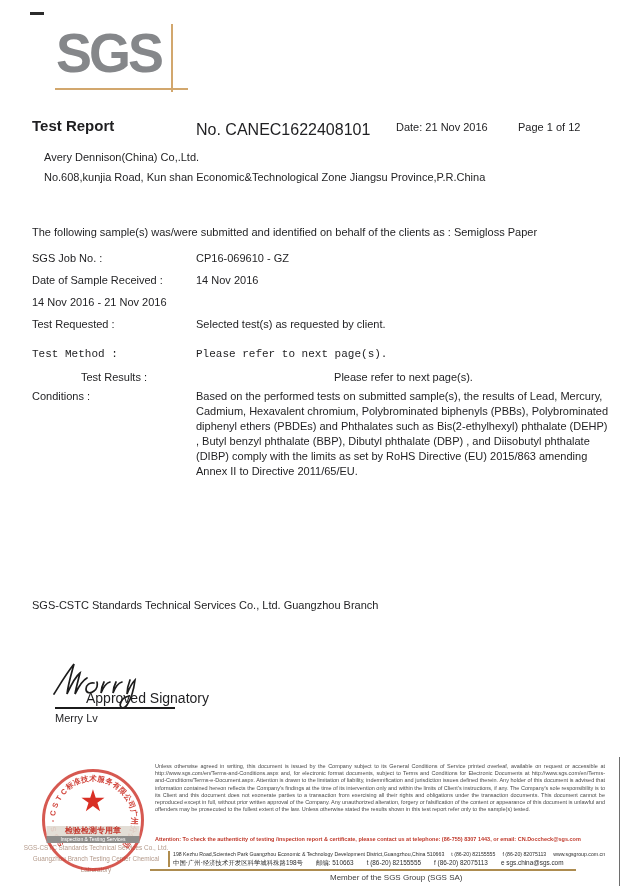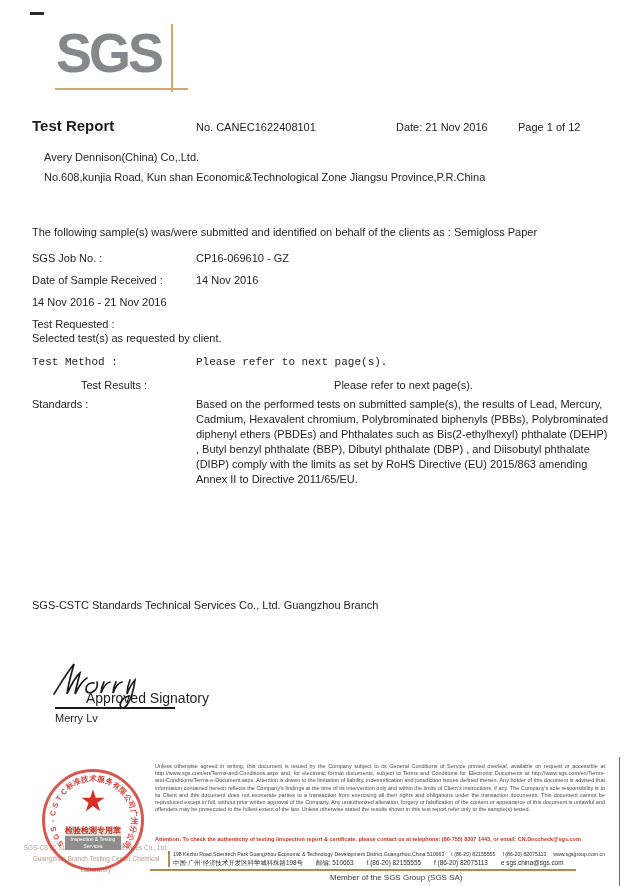--- a/index.html
+++ b/index.html
@@ -13,49 +13,49 @@
   .logo-text {
     position:absolute; left:56px; top:26px; font-size:55px; font-weight:bold;
     color:#85878a; letter-spacing:-3px; line-height:1; transform:scaleX(.98);
     transform-origin:left top;
   }
   .logo-underline { position:absolute; left:55px; top:88px; width:133px; height:2px; background:#d2a76d; }
   .logo-vline { position:absolute; left:171px; top:24px; width:2px; height:68px; background:#d2a76d; }
 
   
   .doc-title { position:absolute; left:32px; top:117px; font-size:15px; font-weight:bold; }
-  .report-no { position:absolute; left:196px; top:121px; font-size:11px; }
+  .report-no { position:absolute; left:196px; top:121px; font-size:16px; }
   .report-date { position:absolute; left:388px; top:121px; font-size:11px;margin-left:8px; }
   .page-info { position:absolute; left:518px; top:121px; font-size:11px; }
 
   
   .client-block { position:absolute; left:44px; top:147px; font-size:11px; line-height:20px; }
 
   
   .intro-line { position:absolute; left:32px; top:226px; font-size:11px; }
   .fields { position:absolute; left:32px; top:251px; font-size:11px; }
   .field-row { display:flex; line-height:14px; margin-bottom:7px; }
-  .field-row.tight { margin-bottom:9px;flex-direction:column; }
+  .field-row.tight { margin-bottom:15px; }
   .field-row.semi { margin-bottom:4px;text-align:center; }
   .field-row.wide { margin-bottom:8px;font-family:Liberation Mono, monospace; }
   .field-label { width:164px; flex-shrink:0; }
   .field-value { width:415px; line-height:15px; }
 
   
   .sign-block { position:absolute; left:32px; top:598px; font-size:11px; line-height:15px; }
   .sig-svg { position:absolute; left:48px; top:652px; }
   .sig-underline { position:absolute; left:55px; top:707px; width:120px; height:2px; background:#1b1b1b; }
   .signer-name { position:absolute; left:55px; top:712px; font-size:11px; }
   .signer-role { position:absolute; left:55px; top:690px; font-size:14px;margin-left:31px; }
 
   
   .stamp { position:absolute; left:42px; top:769px; width:102px; height:102px; z-index:2; }
   .stamp-ring { position:absolute; inset:0; border:3px solid rgba(204,48,38,.8); border-radius:50%; }
   .stamp-star { position:absolute; left:0; right:0; top:17px; text-align:center; font-size:30px; line-height:30px; color:#d93025; }
-  .stamp-box { position:absolute; left:50%; top:57px; transform:translateX(-50%); width:56px; text-align:center; }
+  .stamp-box { position:absolute; left:50%; top:57px; transform:translateX(-50%); width:93px; text-align:center; }
   .stamp-box-cn { background:rgba(224,218,210,.9); color:#c4362c; font-size:8px; line-height:10px; font-weight:bold; }
   .stamp-box-en { background:#8d8d8b; color:#fff; font-size:5px; line-height:7px; }
   .rim-char { position:absolute; left:50%; top:50%; width:10px; height:10px; margin:-5px 0 0 -5px;
     display:flex; align-items:center; justify-content:center;
     font-size:7.5px; font-weight:bold; color:rgba(204,48,38,.9); }
   .stamp-caption { position:absolute; left:20px; top:842px; width:152px; z-index:1;
     color:#b49a8b; font-size:6.4px; line-height:11px; text-align:center; }
 
   
   .disclaimer { position:absolute; left:155px; top:763px; width:450px;
@@ -111,21 +111,21 @@
     </div>
     <div class="field-row wide">
       <div class="field-label">Test Method :</div>
       <div class="field-value">Please refer to next page(s).</div>
     </div>
     <div class="field-row semi">
       <div class="field-label">Test Results :</div>
       <div class="field-value">Please refer to next page(s).</div>
     </div>
     <div class="field-row">
-      <div class="field-label">Standards :</div>
+      <div class="field-label">Conditions :</div>
       <div class="field-value">Based on the performed tests on submitted sample(s), the results of Lead, Mercury, Cadmium, Hexavalent chromium, Polybrominated biphenyls (PBBs), Polybrominated diphenyl ethers (PBDEs) and Phthalates such as Bis(2-ethylhexyl) phthalate (DEHP) , Butyl benzyl phthalate (BBP), Dibutyl phthalate (DBP) , and Diisobutyl phthalate (DIBP) comply with the limits as set by RoHS Directive (EU) 2015/863 amending Annex II to Directive 2011/65/EU.</div>
     </div>
   </div>
 
   <div class="sign-block">
     <div>SGS-CSTC Standards Technical Services Co., Ltd. Guangzhou Branch</div>
   </div>
   <svg class="sig-svg" width="140" height="58" viewBox="0 0 140 58">
     <path d="M6,42 C11,34 18,22 26,12 C23,23 20,33 19,42 C24,31 28,24 32,21 C30,29 28,36 27,42 C31,34 35,28 39,26
              M46,31 C42,30 38,33 38,37 C38,41 42,42 46,39 C49,37 50,33 49,30

